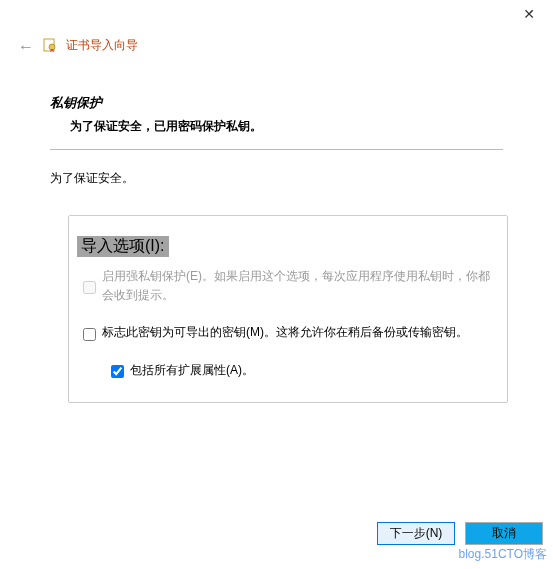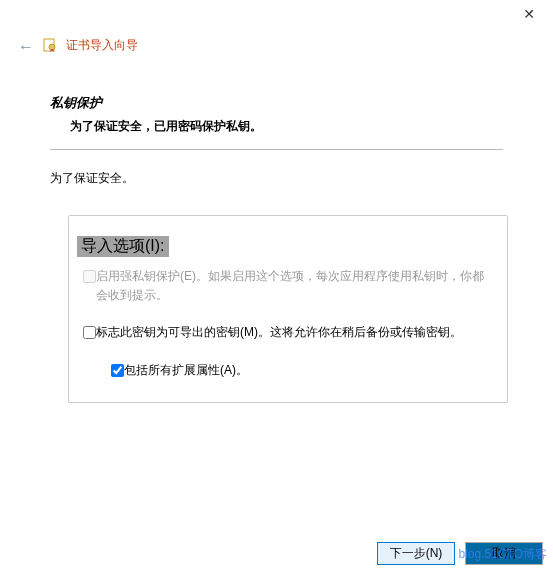--- a/index.html
+++ b/index.html
@@ -112,43 +112,44 @@
       display: inline-block;
       padding: 0 4px;
       margin-left: -6px;
       margin-top: 28px;
     }
     .fieldset-body {
       margin-top: -12px;
     }
     .opt {
       display: flex;
-      align-items: flex-start;
+      align-items: center;
+      gap: 6px;
       margin-bottom: 18px;
       font-size: 12px;
       line-height: 1.6;
     }
     .opt:last-child { margin-bottom: 4px; padding-left: 28px; }
     .opt input[type=checkbox] {
       margin-top: 3px;
       width: 13px; height: 13px;
     }
     .opt.disabled { color: #9a9a9a; }
     .footer {
       position: absolute;
-      bottom: 4px;
+      bottom: 24px;
       right: 10px;
       display: flex;
       gap: 10px;
       align-items: center;
     }
     .btn {
       min-width: 78px;
       height: 23px;
-      background: #0369a1;
+      background: #0ea5e9;
       border: 1px solid #adadad;
       font-size: 12px;
       cursor: pointer;
       padding: 0 10px;
     }
     .btn.primary {
       border: 1px solid #0078d7;
       background: #e5f1fb;
     }
     .watermark {

